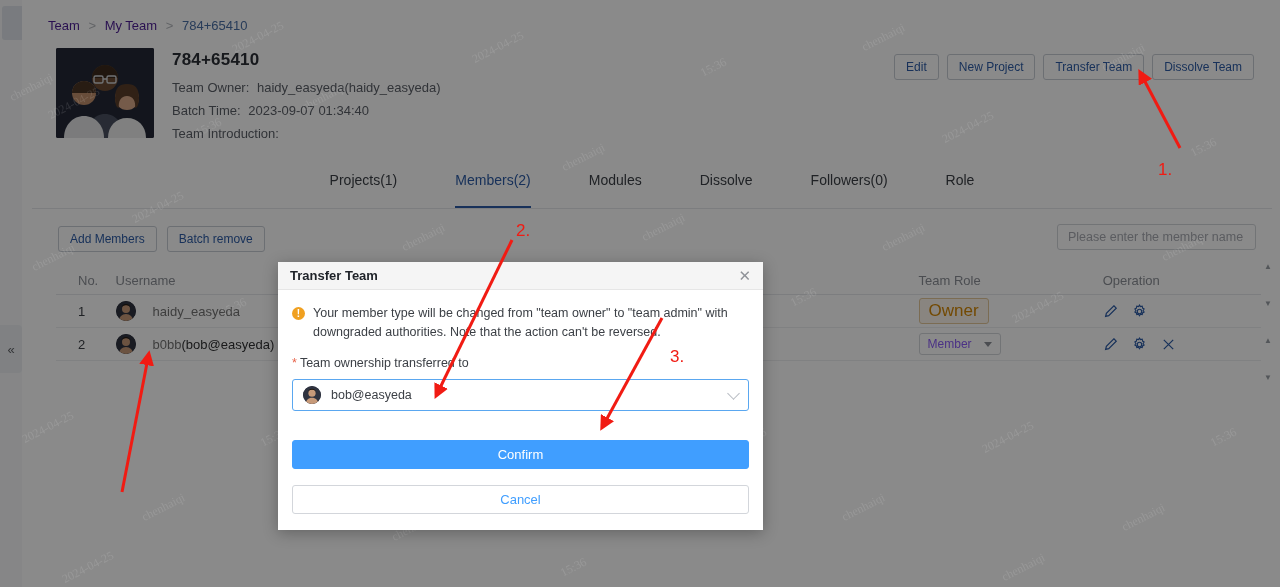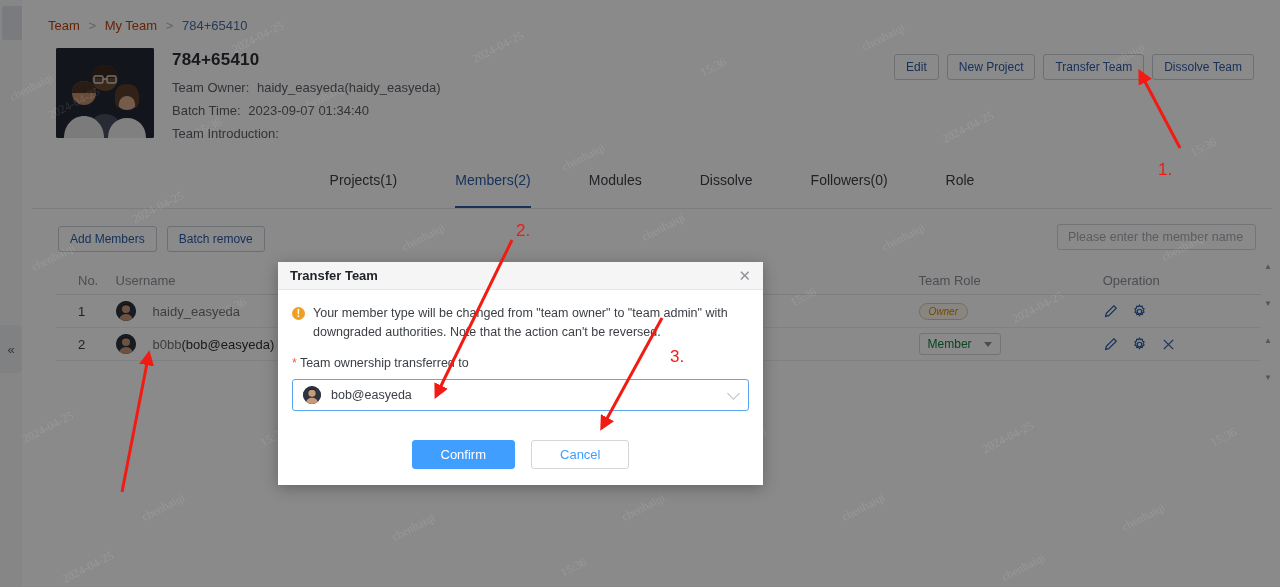--- a/index.html
+++ b/index.html
@@ -60,21 +60,21 @@
   }
 
   .breadcrumb {
     position: absolute;
     left: 26px; top: 18px;
     font-size: 13px;
     color: #909399;
     white-space: nowrap;
   }
   .breadcrumb .sep { margin: 0 5px; color: #b5b8bd; }
-  .breadcrumb .crumb-link { color: #c2410c; }
+  .breadcrumb .crumb-link { color: #4c1d95; }
   .breadcrumb .crumb-current { color: #4a6fa5; }
 
   
   .team-header {
     position: absolute;
     left: 10px; top: 44px;
     width: 1240px; height: 105px;
   }
   .team-avatar {
     position: absolute;
@@ -205,32 +205,31 @@
     overflow: hidden;
     flex: none;
   }
   .uname { color: #737373; margin-left: 8px; }
 
   .tag-owner {
     display: inline-block;
     border: 1px solid #e3c79a;
     background: #fdf6ec;
     color: #d48806;
-    font-size: 10px;
+    font-size: 17px;
     padding: 2px 9px;
-    border-radius: 9px;
-    font-style: italic;
+    border-radius: 3px;
   }
   .role-select {
     display: inline-flex;
     align-items: center;
     gap: 12px;
     border: 1px solid #d3d6db;
     background: #fff;
-    color: #15803d;
+    color: #8b5cf6;
     font-size: 12px;
     padding: 3px 8px;
     border-radius: 3px;
     cursor: pointer;
   }
   .caret-dn {
     width: 0; height: 0;
     border-left: 4px solid transparent;
     border-right: 4px solid transparent;
     border-top: 5px solid #8b8f96;
@@ -347,20 +346,21 @@
     border-bottom: 1.4px solid #b7bbc2;
     transform: rotate(45deg);
     margin-bottom: 4px;
   }
   .modal-foot {
     margin-top: 29px;
     padding: 0 0 16px 0;
     display: flex;
     justify-content: center;
     gap: 16px;
+    flex-direction: column;
   }
   .btn-primary {
     background: #409eff;
     border: 1px solid #409eff;
     color: #ffffff;
     font-size: 13px;
     font-family: "Liberation Sans", sans-serif;
     padding: 6px 28px;
     border-radius: 3px;
     cursor: pointer;

